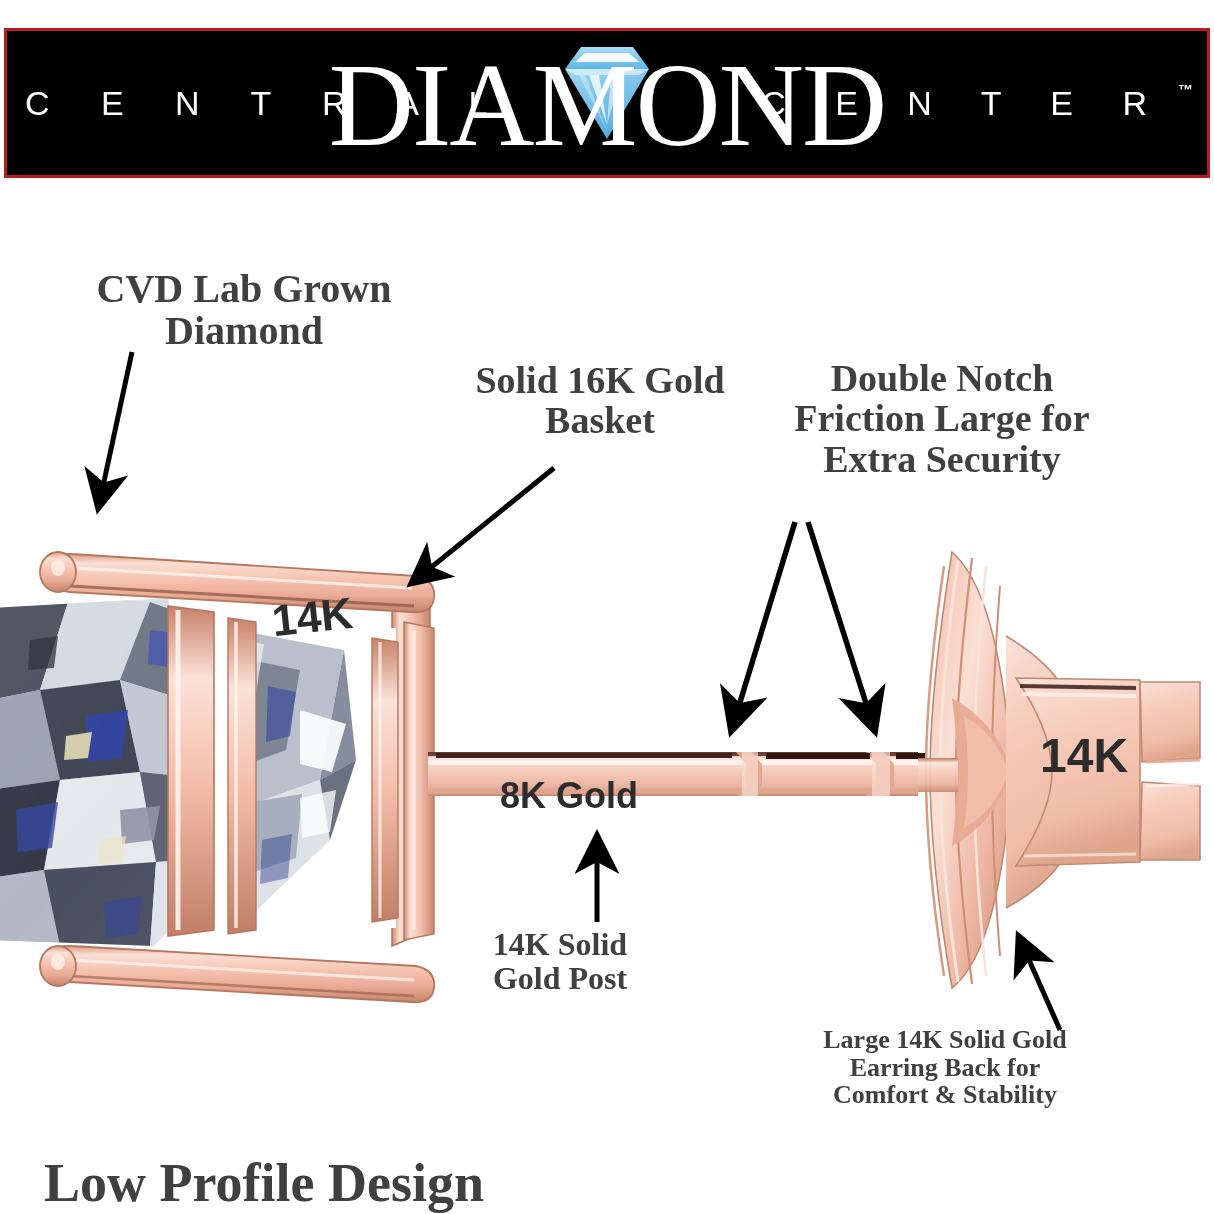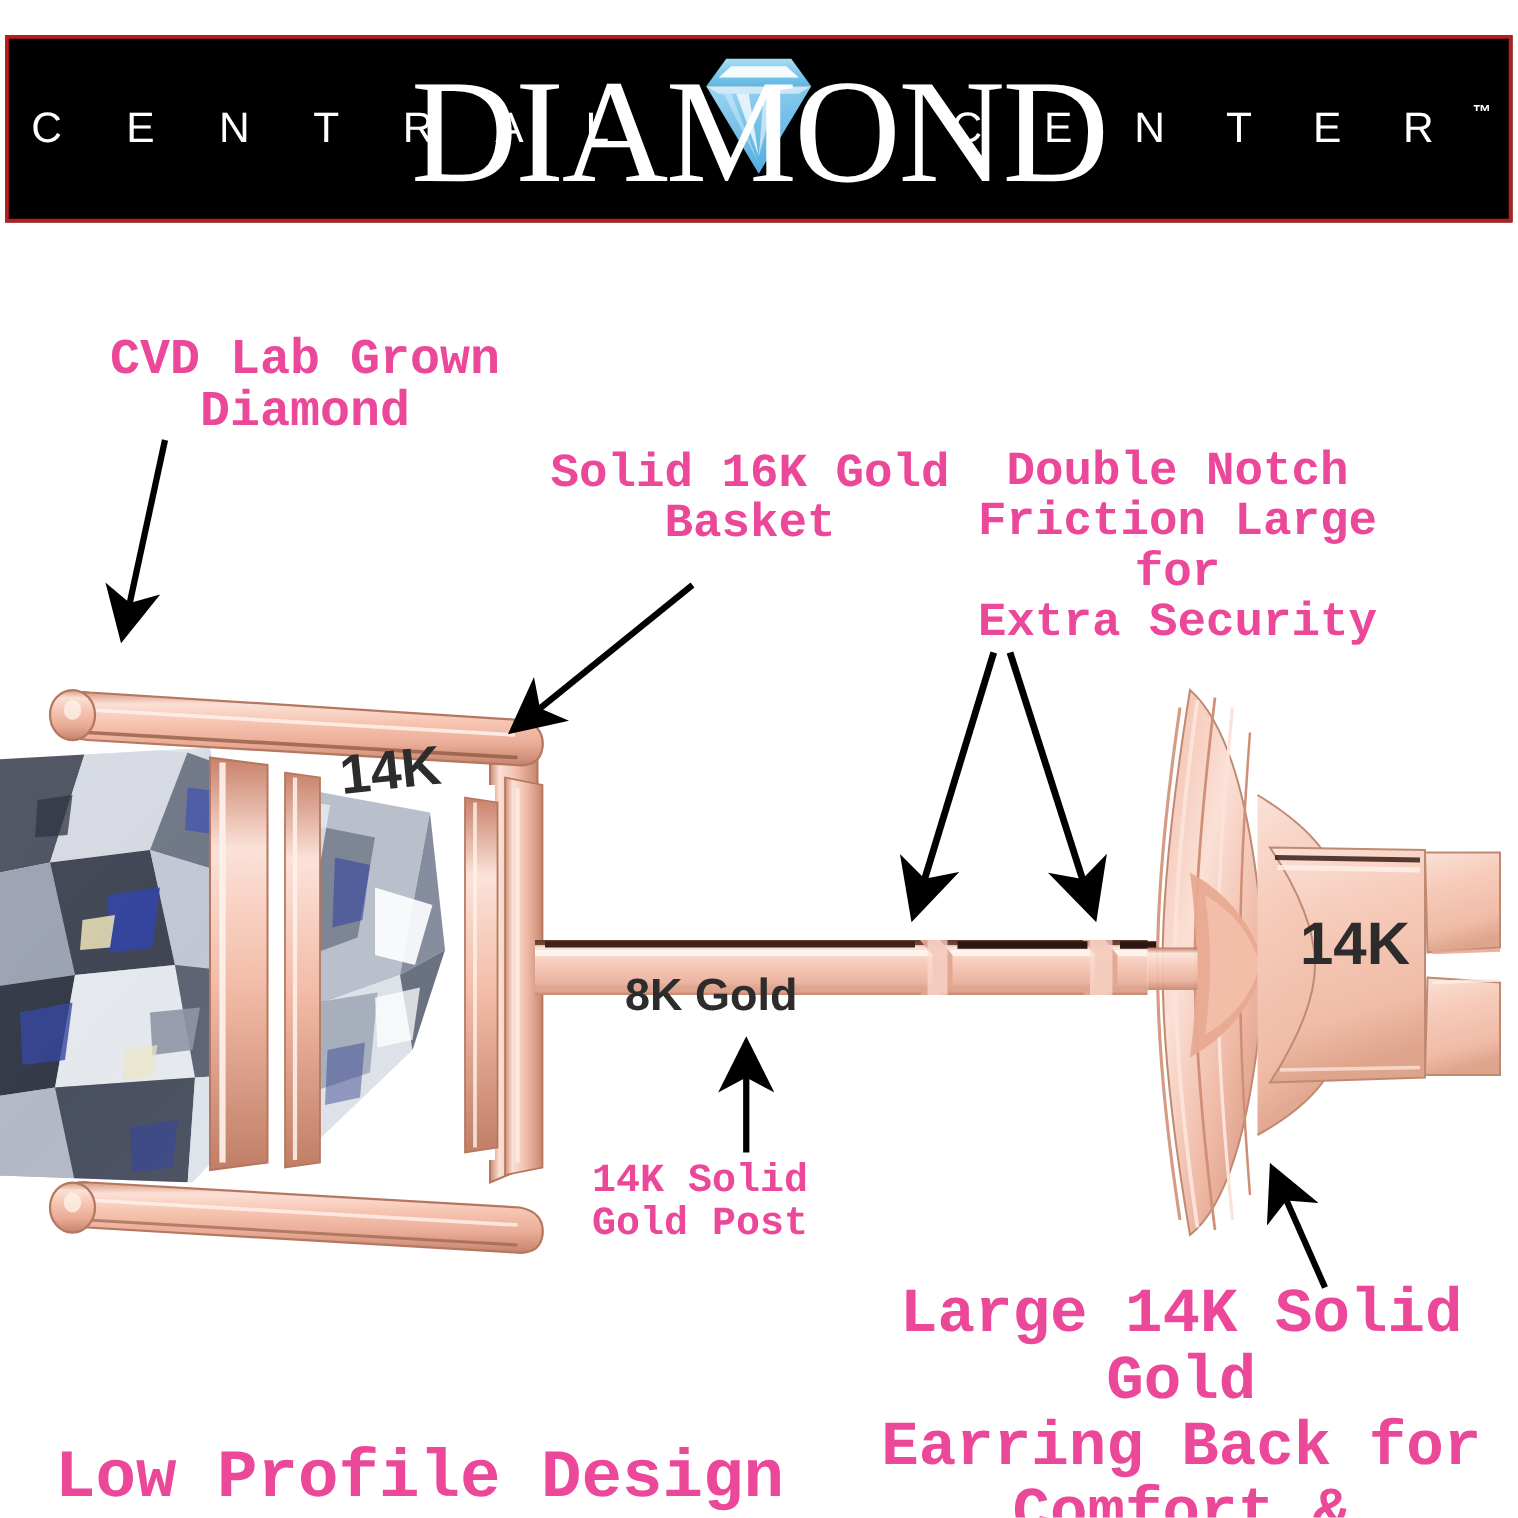--- a/index.html
+++ b/index.html
@@ -31,28 +31,28 @@
   .word-diamond{
     position:absolute;left:50%;top:52%;transform:translate(-50%,-50%);
     color:#ffffff;font-family:"Liberation Serif",serif;
     font-size:118px;font-weight:400;letter-spacing:-2px;white-space:nowrap;
     line-height:1;
   }
   .gem-logo{position:absolute;left:50%;top:8px;transform:translateX(-50%);}
 
   
   .callout{
-    position:absolute;font-family:Liberation Mono, monospace;font-weight:700;
-    color:#ec4899;text-align:center;line-height:1.06;white-space:pre-line;
+    position:absolute;font-family:Liberation Serif, serif;font-weight:700;
+    color:#404040;text-align:center;line-height:1.06;white-space:pre-line;
   }
   #c-cvd      {left:44px;  top:268px; width:400px; font-size:40px;}
   #c-basket   {left:420px; top:360px; width:360px; font-size:38px;}
   #c-notch    {left:772px; top:358px; width:340px; font-size:38px;}
   #c-post     {left:430px; top:928px; width:260px; font-size:32px;}
-  #c-back     {left:690px; top:1026px;width:510px; font-size:50px;}
+  #c-back     {left:690px; top:1026px;width:510px; font-size:26px;}
   #c-lowprof  {left:44px;  top:1134px;width:620px; font-size:54px; text-align:left;margin-top:21px;}
 
   
   .arrows{position:absolute;left:0;top:0;width:1214px;height:1214px;pointer-events:none;}
 
   
   .product{position:absolute;left:0;top:510px;width:1214px;height:540px;}
 
   
   .stamp{

